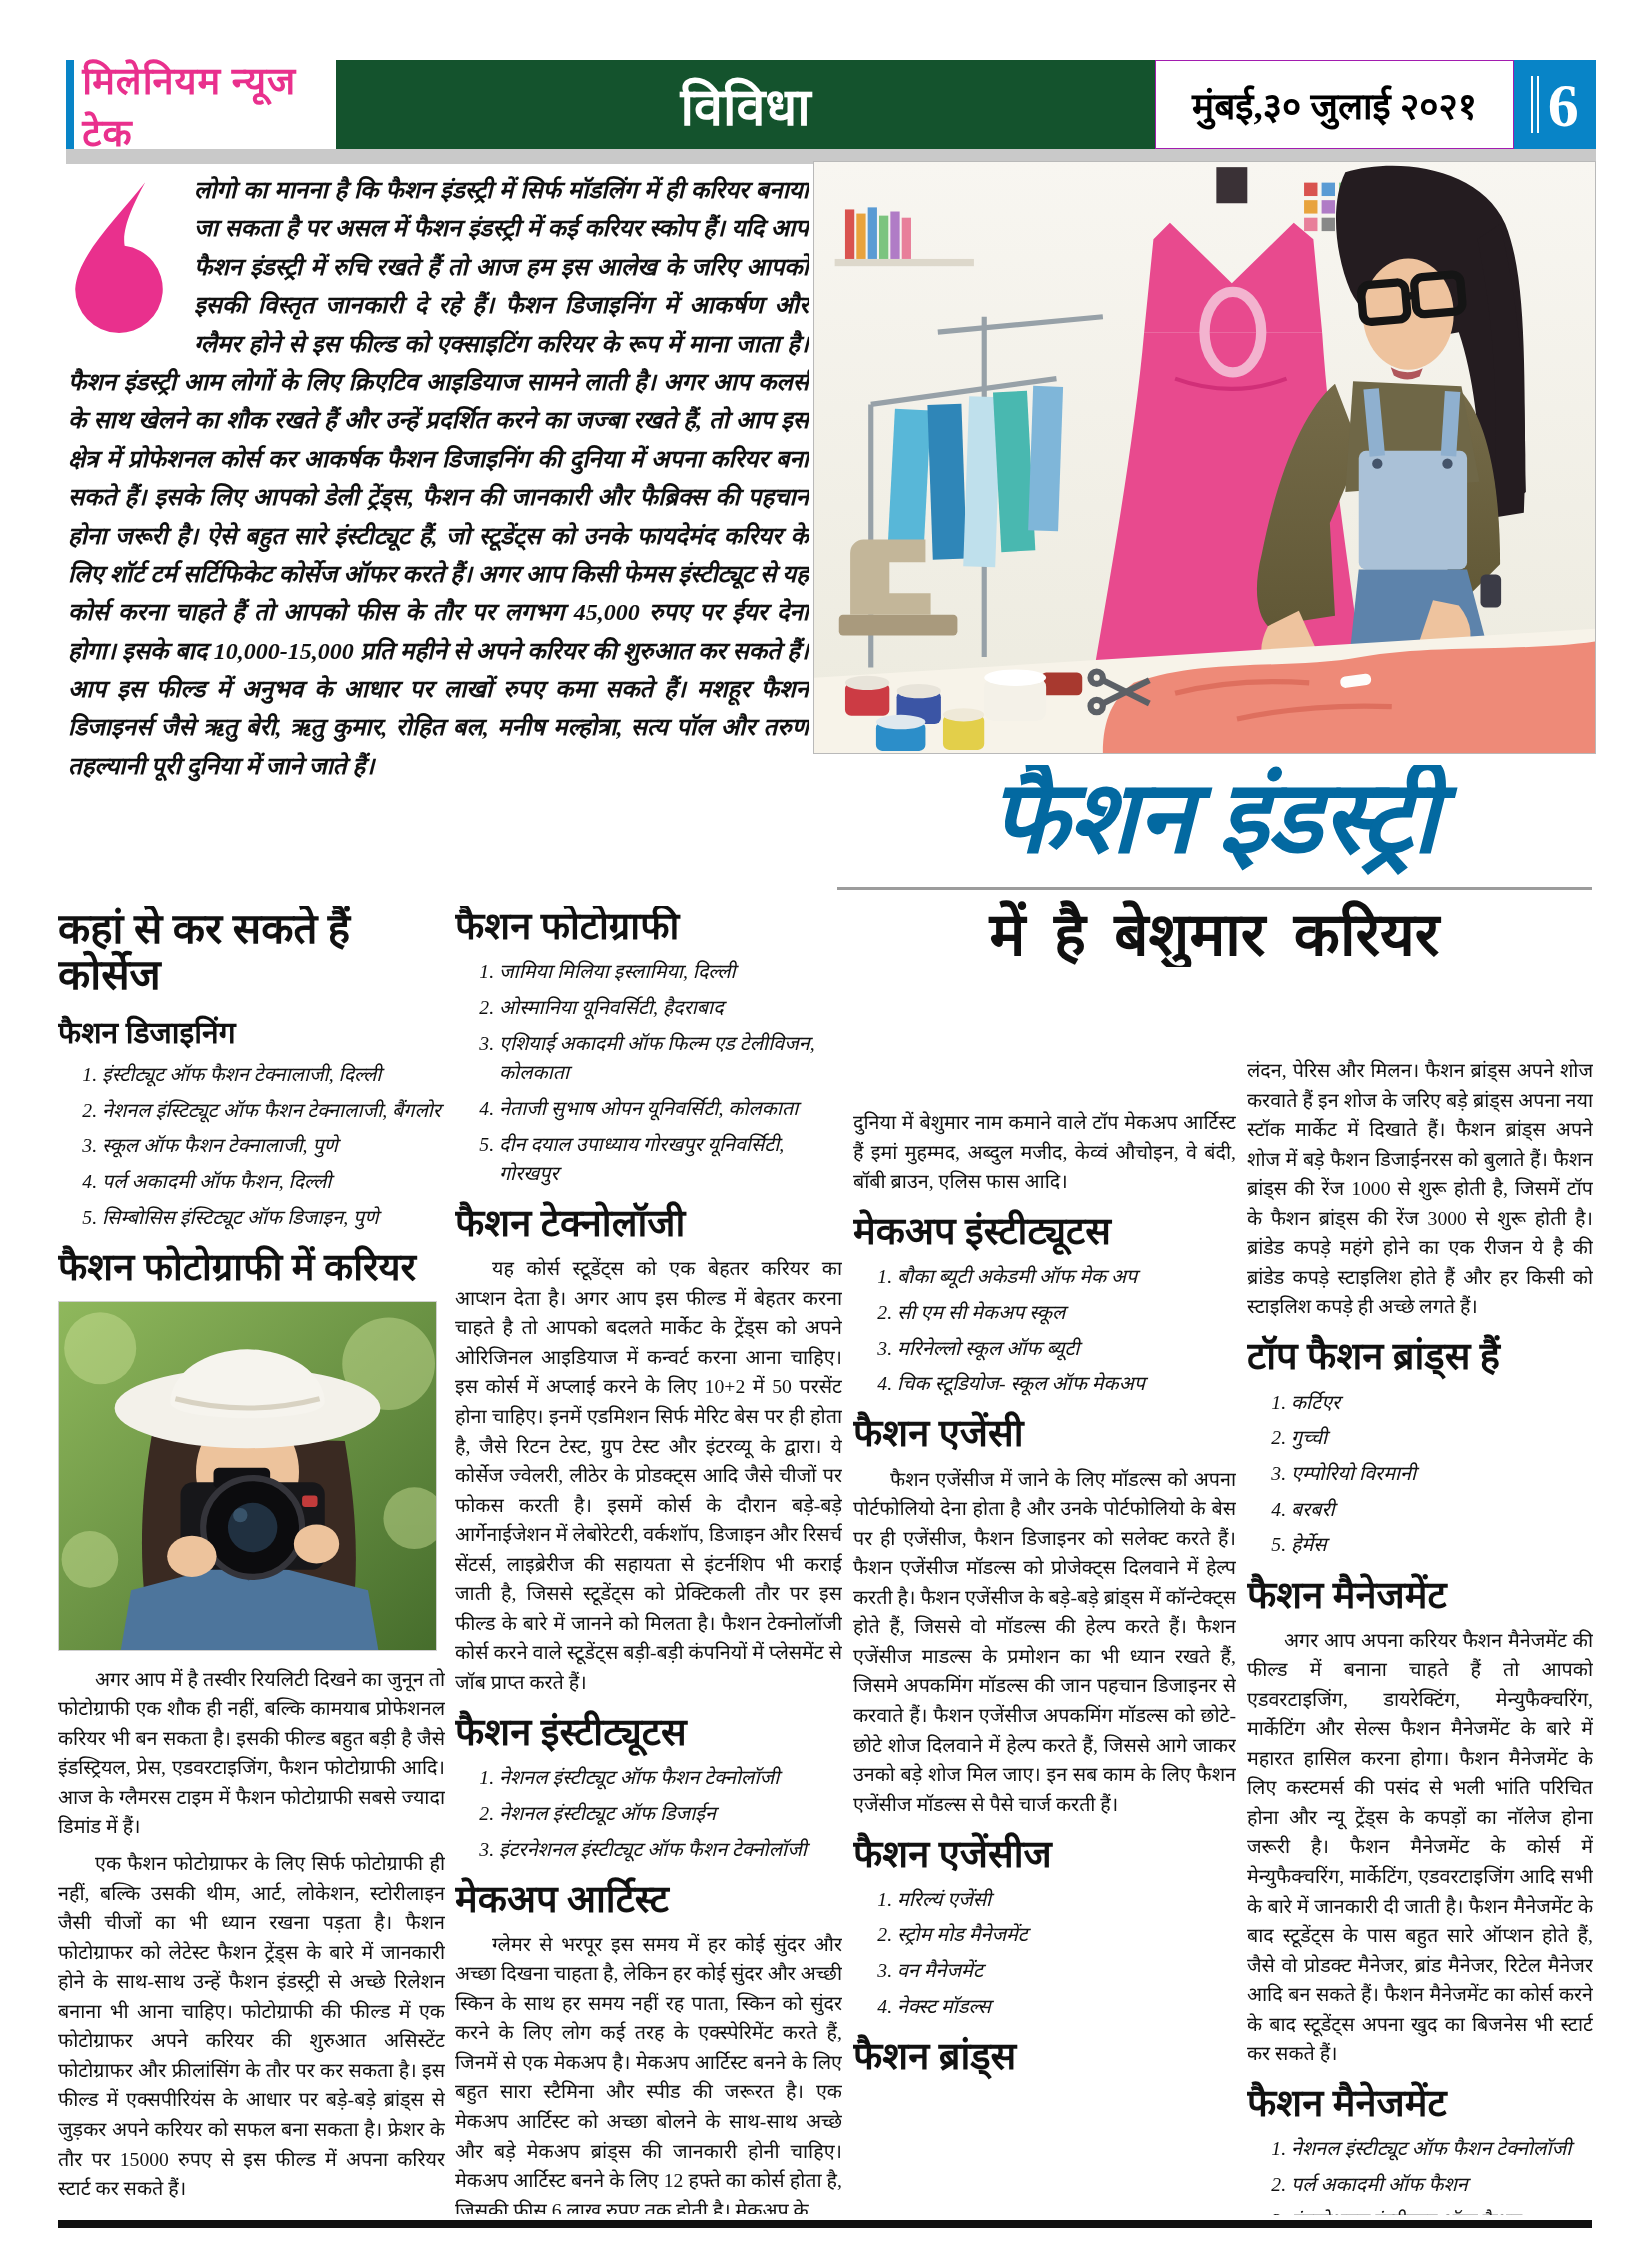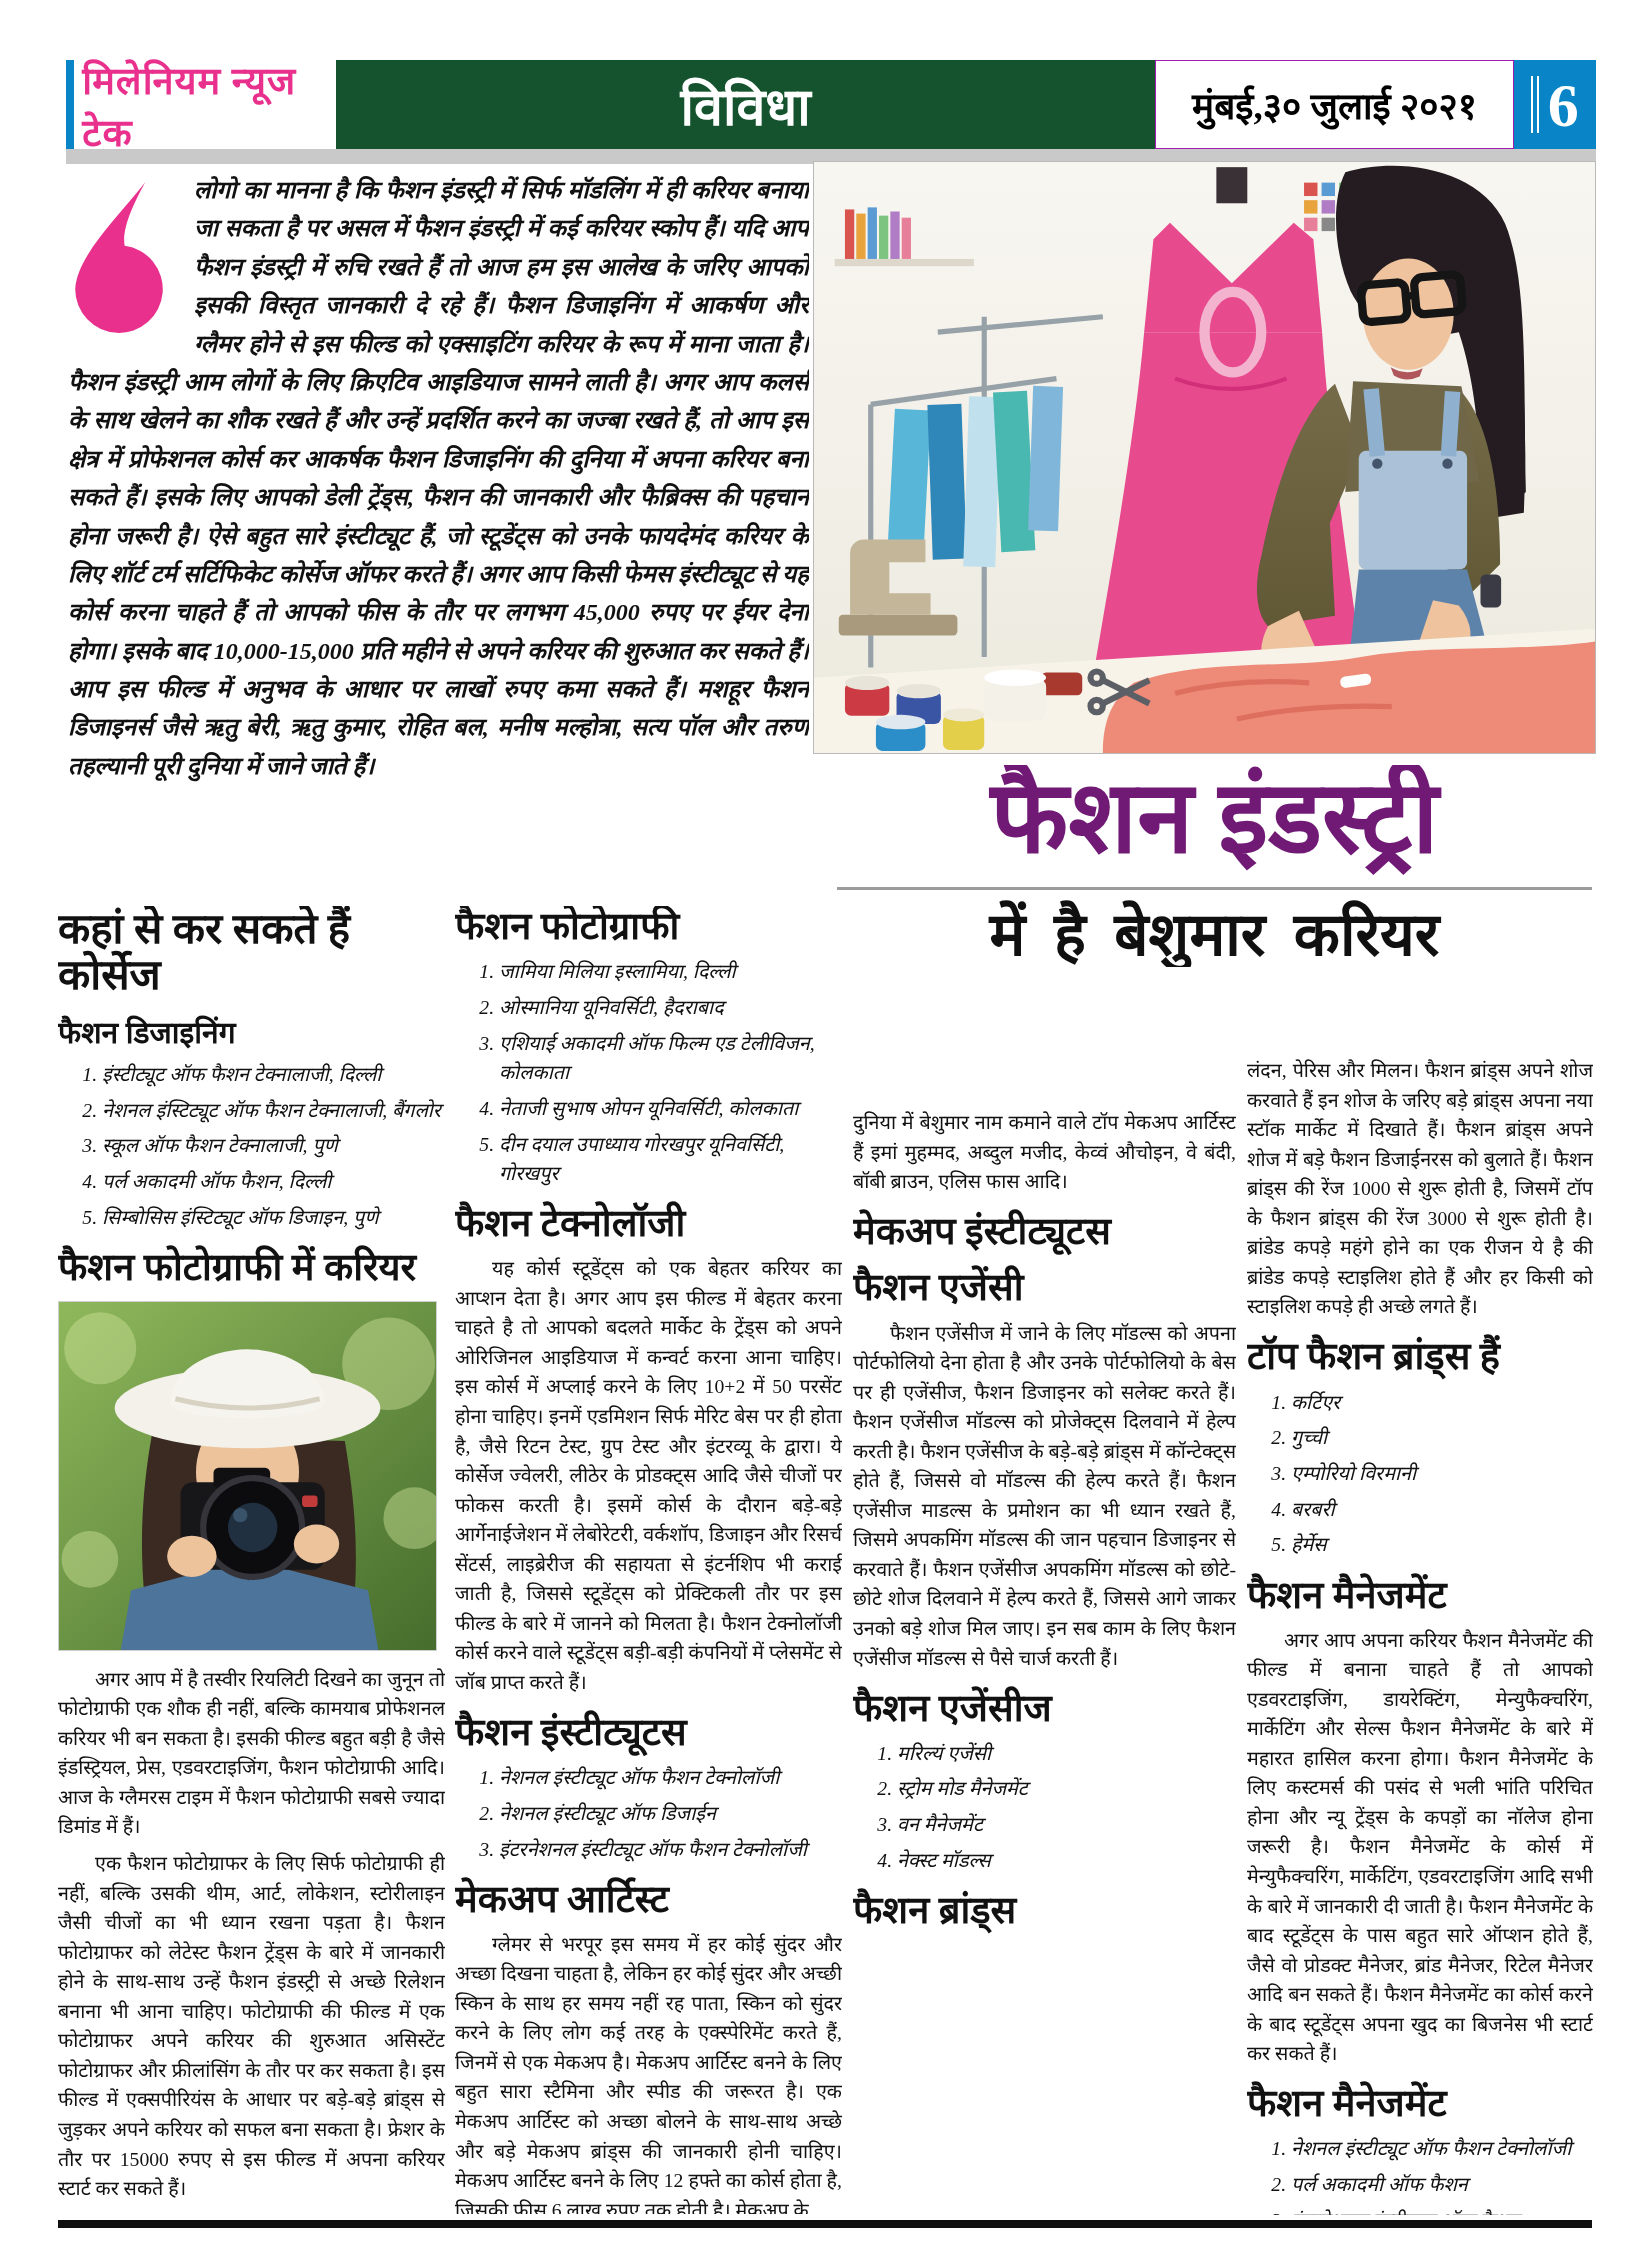--- a/index.html
+++ b/index.html
@@ -24,21 +24,21 @@
   .lead{position:absolute;left:68px;top:171px;width:741px;height:709px;
         font-size:24px;font-weight:700;line-height:1.6;text-align:justify;overflow:hidden;font-style:italic;}
   .quote-float{float:left;width:103px;height:155px;margin:7.2px 23px 3.1px 0;}
 
   
   .hero-photo{position:absolute;left:813px;top:161px;width:783px;height:593px;border:1.6px solid #b9b9b9;box-sizing:border-box;}
   .hero-photo svg{width:100%;height:100%;display:block;}
 
   
   .headline{position:absolute;left:832px;top:765px;width:765px;text-align:center;overflow:hidden;}
-  .headline-line1{font-size:101px;font-weight:900;color:#701a75;line-height:1.05;white-space:nowrap;}
+  .headline-line1{font-size:101px;font-weight:900;color:#0369a1;line-height:1.05;white-space:nowrap;font-style:italic;}
   .headline-rule{height:3.6px;background:#9c9c9c;margin:15.5px 5.2px 13.5px;}
   .headline-line2{font-size:60px;font-weight:700;color:#101010;line-height:1.05;word-spacing:13.5px;white-space:nowrap;}
 
   
   .col{position:absolute;font-size:19.7px;line-height:1.5;text-align:justify;overflow:hidden;}
   .col1{left:58px;top:906px;width:387px;height:1308px;}
   .col2{left:455px;top:906px;width:387px;height:1308px;}
   .col3{left:853px;top:1108px;width:383px;height:1159px;}
   .col4{left:1247px;top:1056px;width:346px;height:1159px;}
   .col-heading{font-size:38px;font-weight:900;line-height:1.1;margin:14.5px 0 9.3px;text-align:left;}
@@ -285,20 +285,26 @@
         <li>नेशनल इंस्टीट्यूट ऑफ डिजाईन</li>
         <li>इंटरनेशनल इंस्टीट्यूट ऑफ फैशन टेक्नोलॉजी</li>
       </ol>
     <div class="col-heading">मेकअप आर्टिस्ट</div>
     <p class="p-indent">ग्लेमर से भरपूर इस समय में हर कोई सुंदर और अच्छा दिखना चाहता है, लेकिन हर कोई सुंदर और अच्छी स्किन के साथ हर समय नहीं रह पाता, स्किन को सुंदर करने के लिए लोग कई तरह के एक्स्पेरिमेंट करते हैं, जिनमें से एक मेकअप है। मेकअप आर्टिस्ट बनने के लिए बहुत सारा स्टैमिना और स्पीड की जरूरत है। एक मेकअप आर्टिस्ट को अच्छा बोलने के साथ-साथ अच्छे और बड़े मेकअप ब्रांड्स की जानकारी होनी चाहिए। मेकअप आर्टिस्ट बनने के लिए 12 हफ्ते का कोर्स होता है, जिसकी फीस 6 लाख रुपए तक होती है। मेकअप के</p>
   </div>
 
   <div class="col col3">
     <p>दुनिया में बेशुमार नाम कमाने वाले टॉप मेकअप आर्टिस्ट हैं इमां मुहम्मद, अब्दुल मजीद, केव्वं औचोइन, वे बंदी, बॉबी ब्राउन, एलिस फास आदि।</p>
     <div class="col-heading">मेकअप इंस्टीट्यूटस</div>
+    <ol>
+        <li>बौका ब्यूटी अकेडमी ऑफ मेक अप</li>
+        <li>सी एम सी मेकअप स्कूल</li>
+        <li>मरिनेल्लो स्कूल ऑफ ब्यूटी</li>
+        <li>चिक स्टूडियोज- स्कूल ऑफ मेकअप</li>
+      </ol>
     <div class="col-heading">फैशन एजेंसी</div>
     <p class="p-indent">फैशन एजेंसीज में जाने के लिए मॉडल्स को अपना पोर्टफोलियो देना होता है और उनके पोर्टफोलियो के बेस पर ही एजेंसीज, फैशन डिजाइनर को सलेक्ट करते हैं। फैशन एजेंसीज मॉडल्स को प्रोजेक्ट्स दिलवाने में हेल्प करती है। फैशन एजेंसीज के बड़े-बड़े ब्रांड्स में कॉन्टेक्ट्स होते हैं, जिससे वो मॉडल्स की हेल्प करते हैं। फैशन एजेंसीज माडल्स के प्रमोशन का भी ध्यान रखते हैं, जिसमे अपकमिंग मॉडल्स की जान पहचान डिजाइनर से करवाते हैं। फैशन एजेंसीज अपकमिंग मॉडल्स को छोटे-छोटे शोज दिलवाने में हेल्प करते हैं, जिससे आगे जाकर उनको बड़े शोज मिल जाए। इन सब काम के लिए फैशन एजेंसीज मॉडल्स से पैसे चार्ज करती हैं।</p>
     <div class="col-heading">फैशन एजेंसीज</div>
     <ol>
         <li>मरिल्यं एजेंसी</li>
         <li>स्ट्रोम मोड मैनेजमेंट</li>
         <li>वन मैनेजमेंट</li>
         <li>नेक्स्ट मॉडल्स</li>
       </ol>
     <div class="col-heading">फैशन ब्रांड्स</div>

